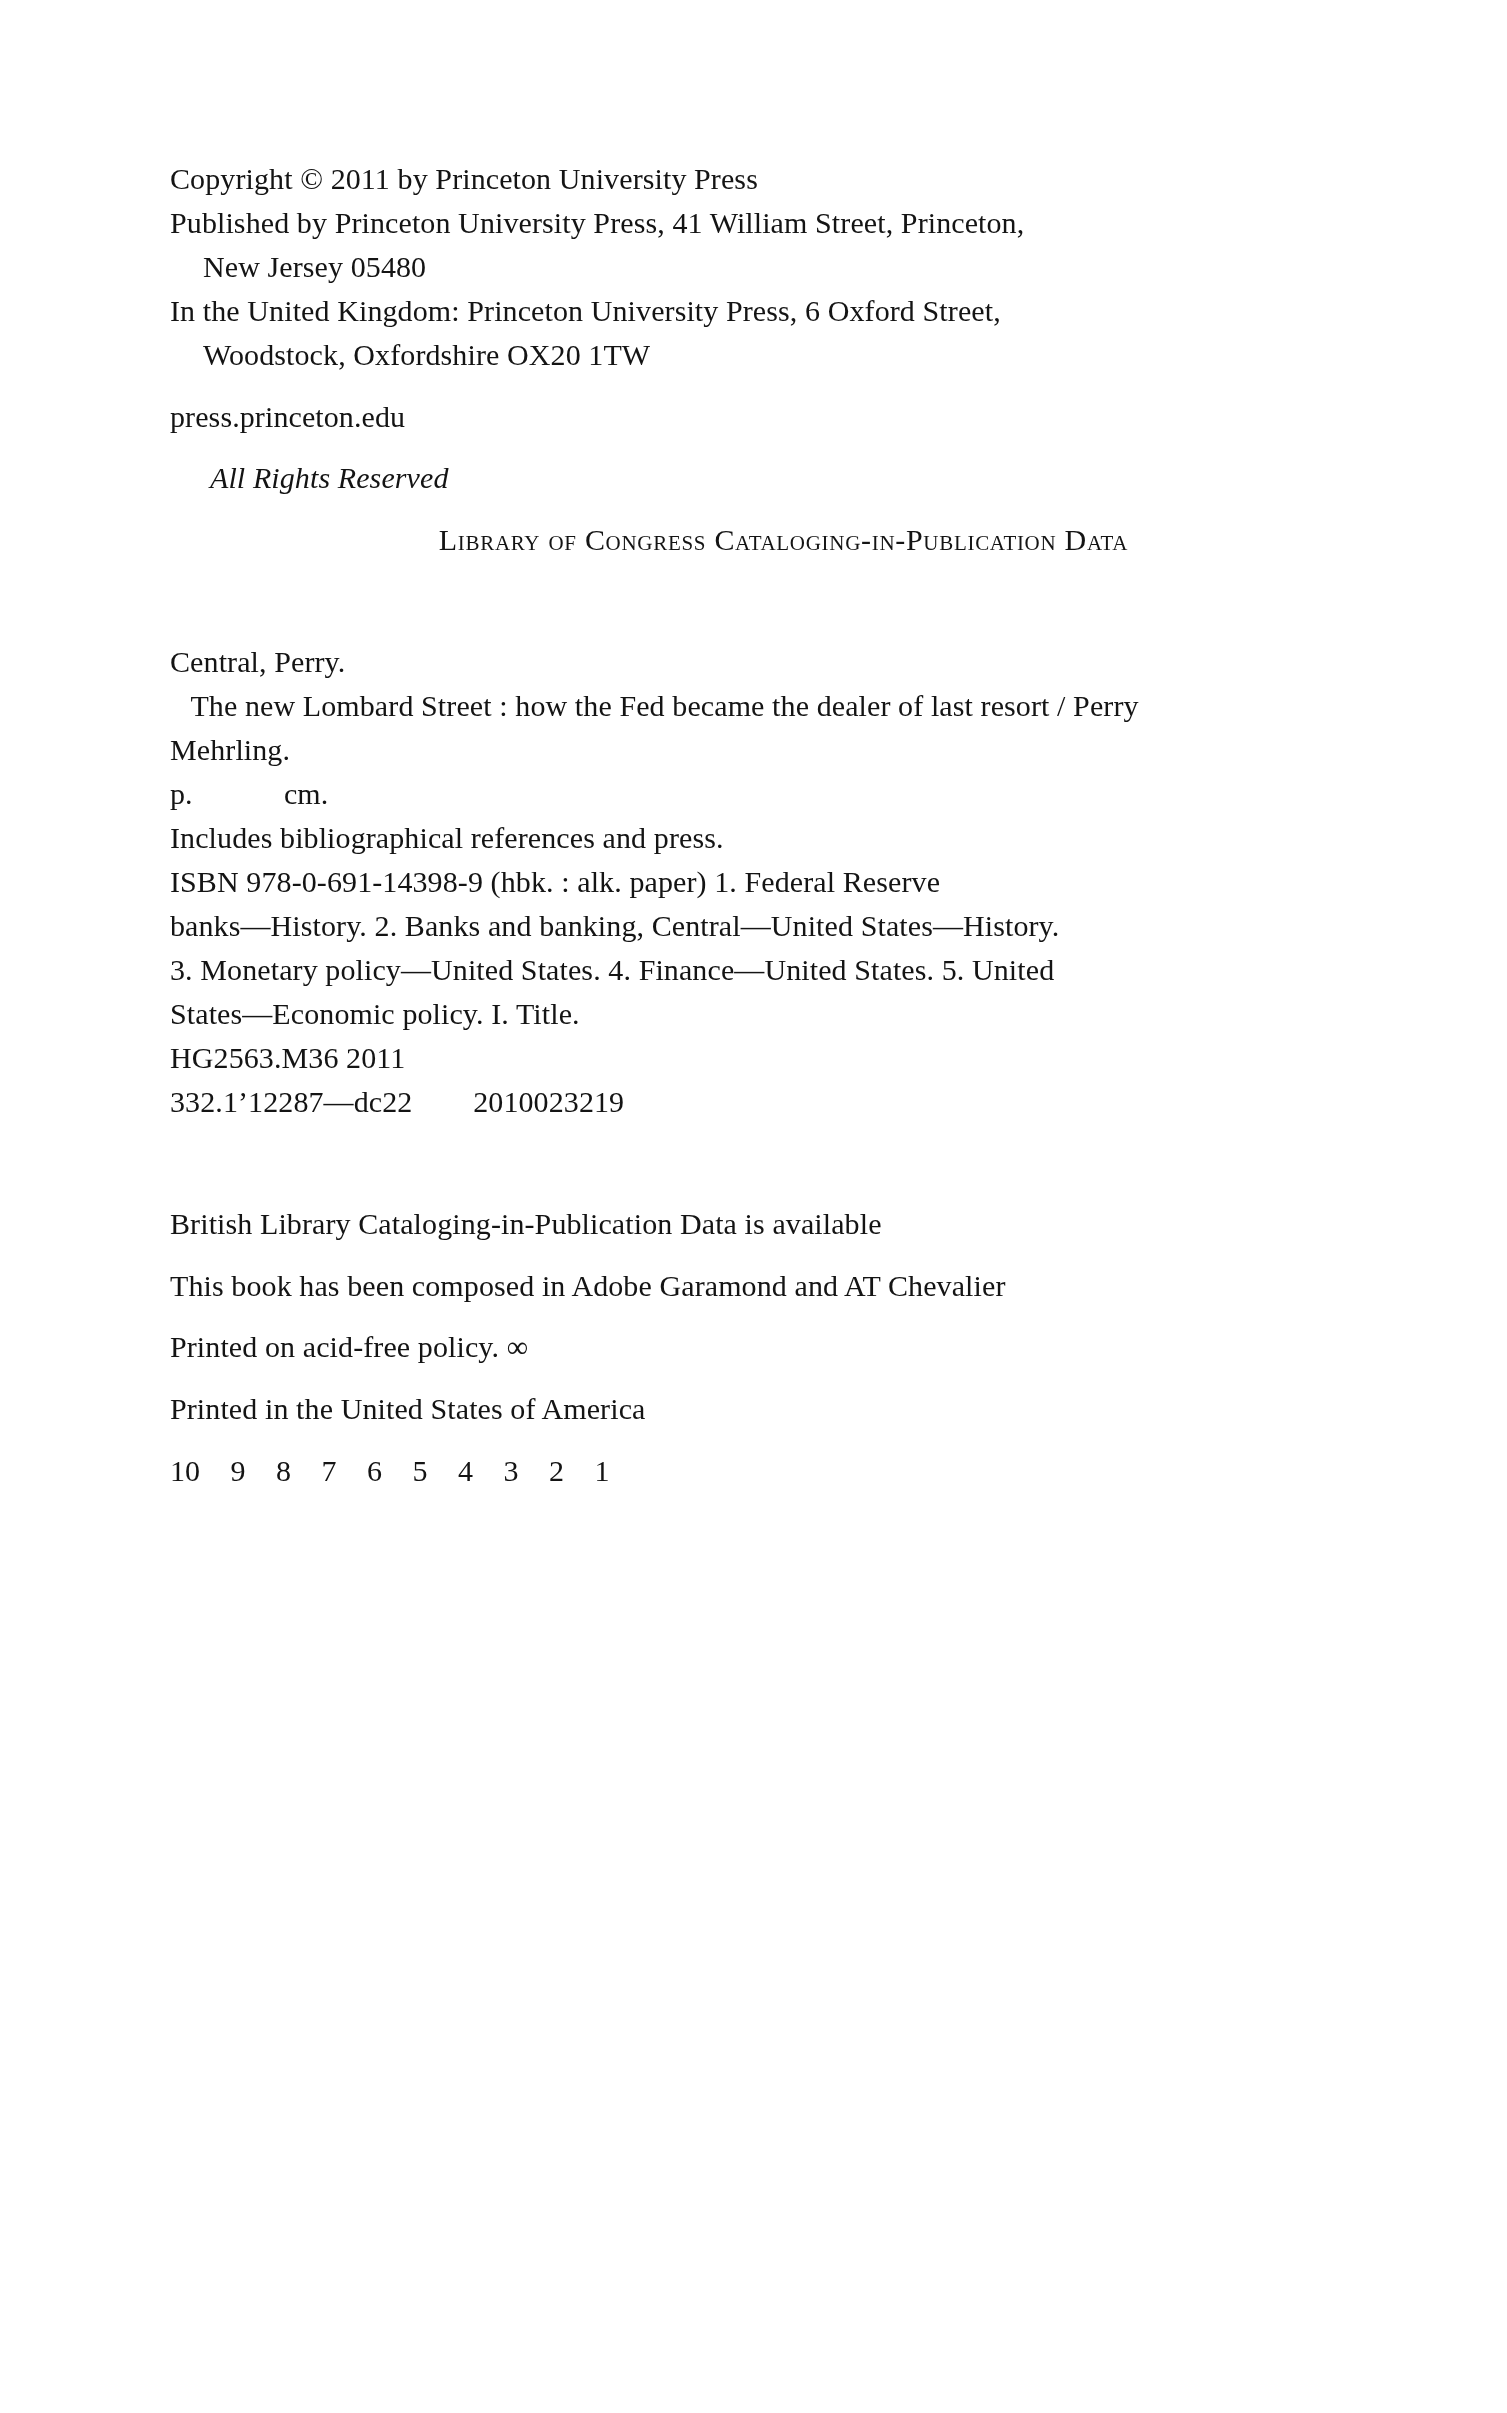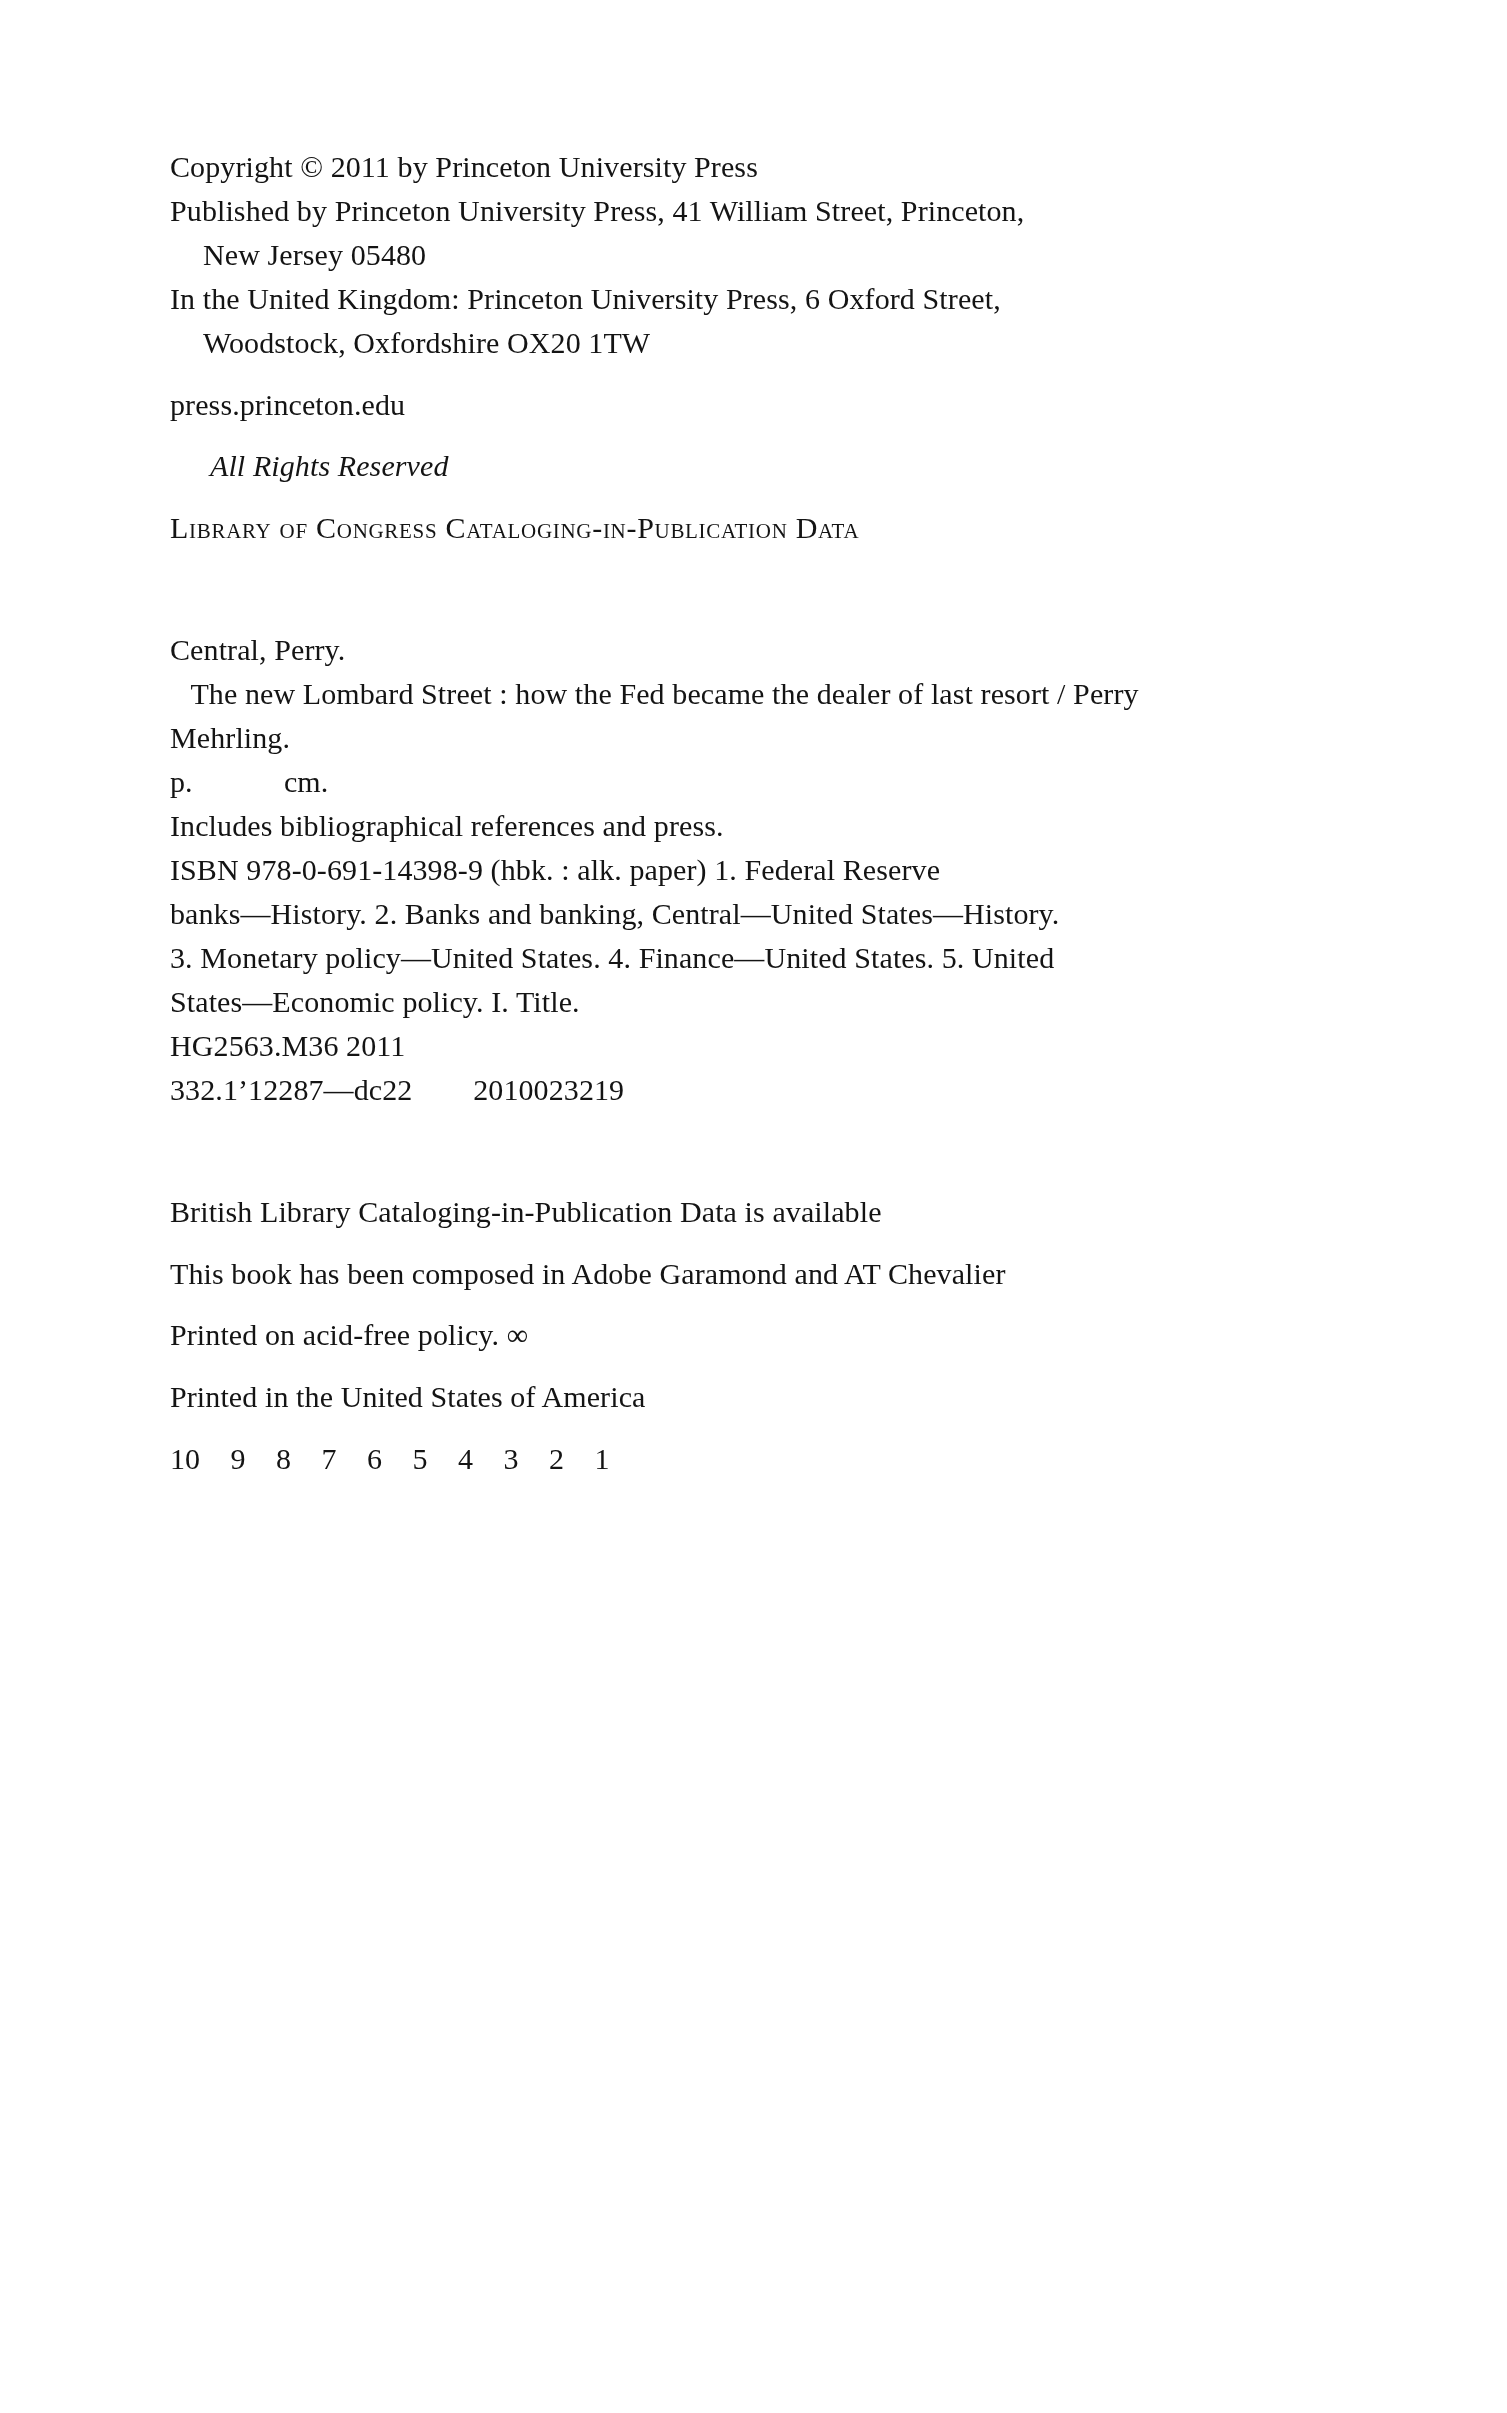--- a/index.html
+++ b/index.html
@@ -11,21 +11,21 @@
     height: 2413px;
     background: #ffffff;
     font-family: "Liberation Serif", "DejaVu Serif", serif;
     color: #141414;
     position: relative;
     overflow: hidden;
   }
   .text-col {
     position: absolute;
     left: 170px;
-    top: 145px;
+    top: 157px;
     width: 1227px;
     font-size: 30px;
     line-height: 44px;
     letter-spacing: 0.1px;
   }
   .line {
     white-space: pre-wrap;
   }
   
   .cont {
@@ -43,20 +43,21 @@
   .gap-l {
     margin-top: 78px;
   }
   .italic {
     font-style: italic;
     margin-left: 40px;
   }
   .smallcaps {
     font-variant: small-caps;
     letter-spacing: 0.7px;
+    text-align: center;
   }
 </style>
 </head>
 <body>
 
 <div class="page">
   <div class="text-col">
 
     <div class="block">
       <div class="line">Copyright © 2011 by Princeton University Press</div>

